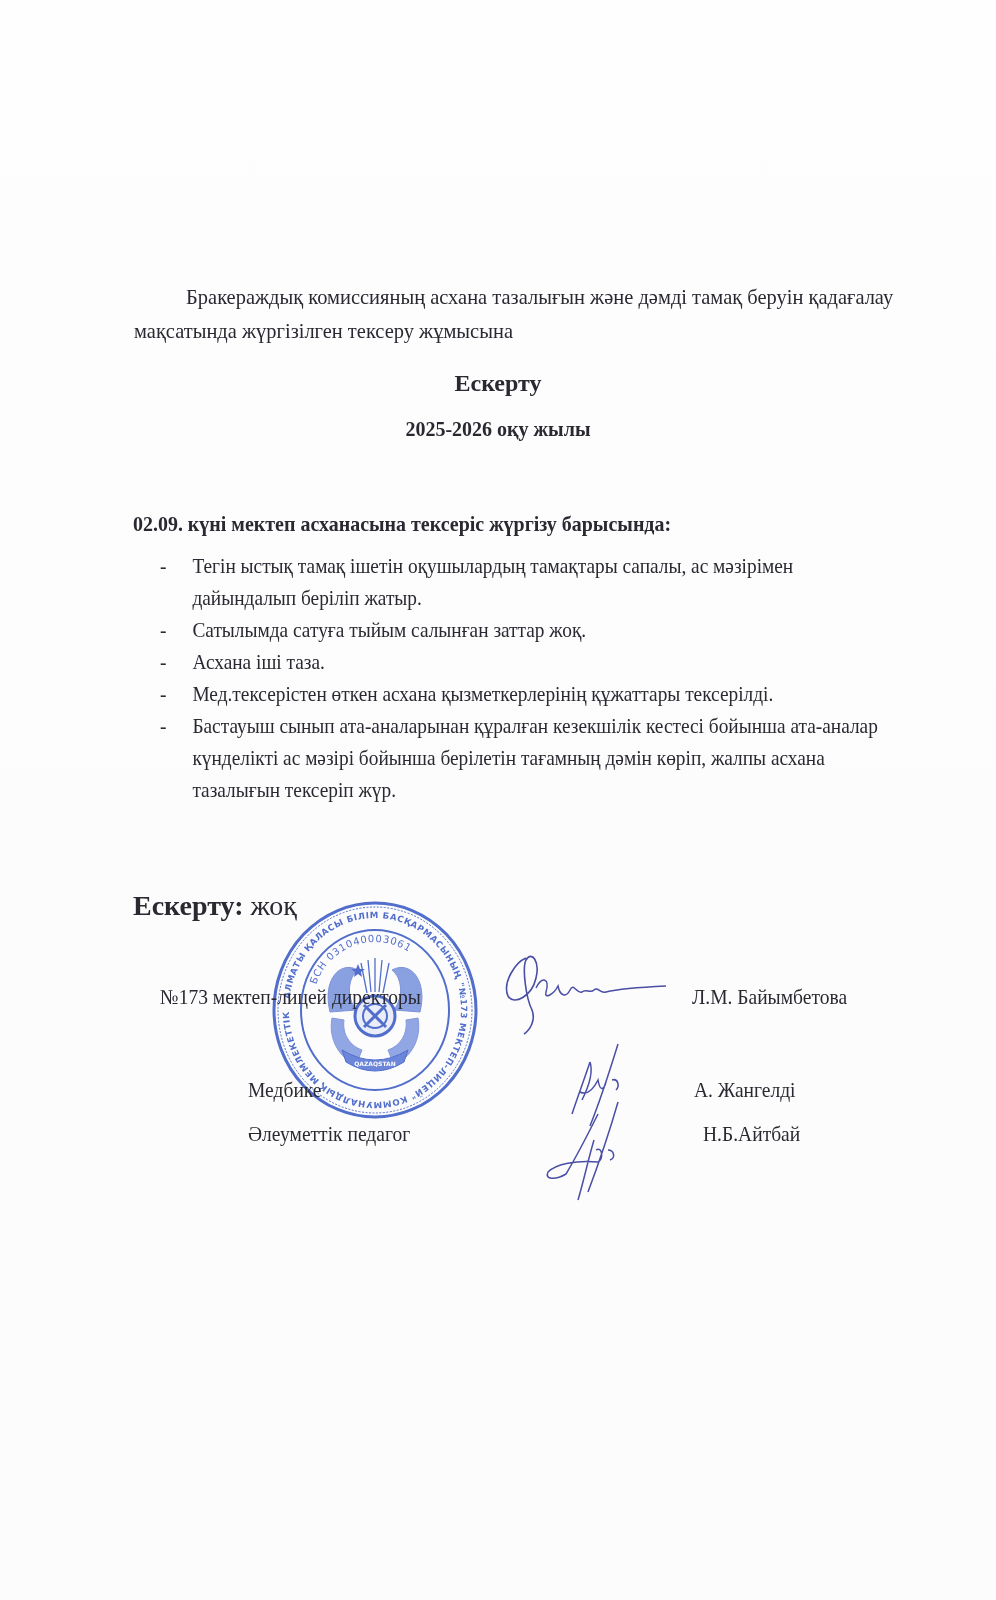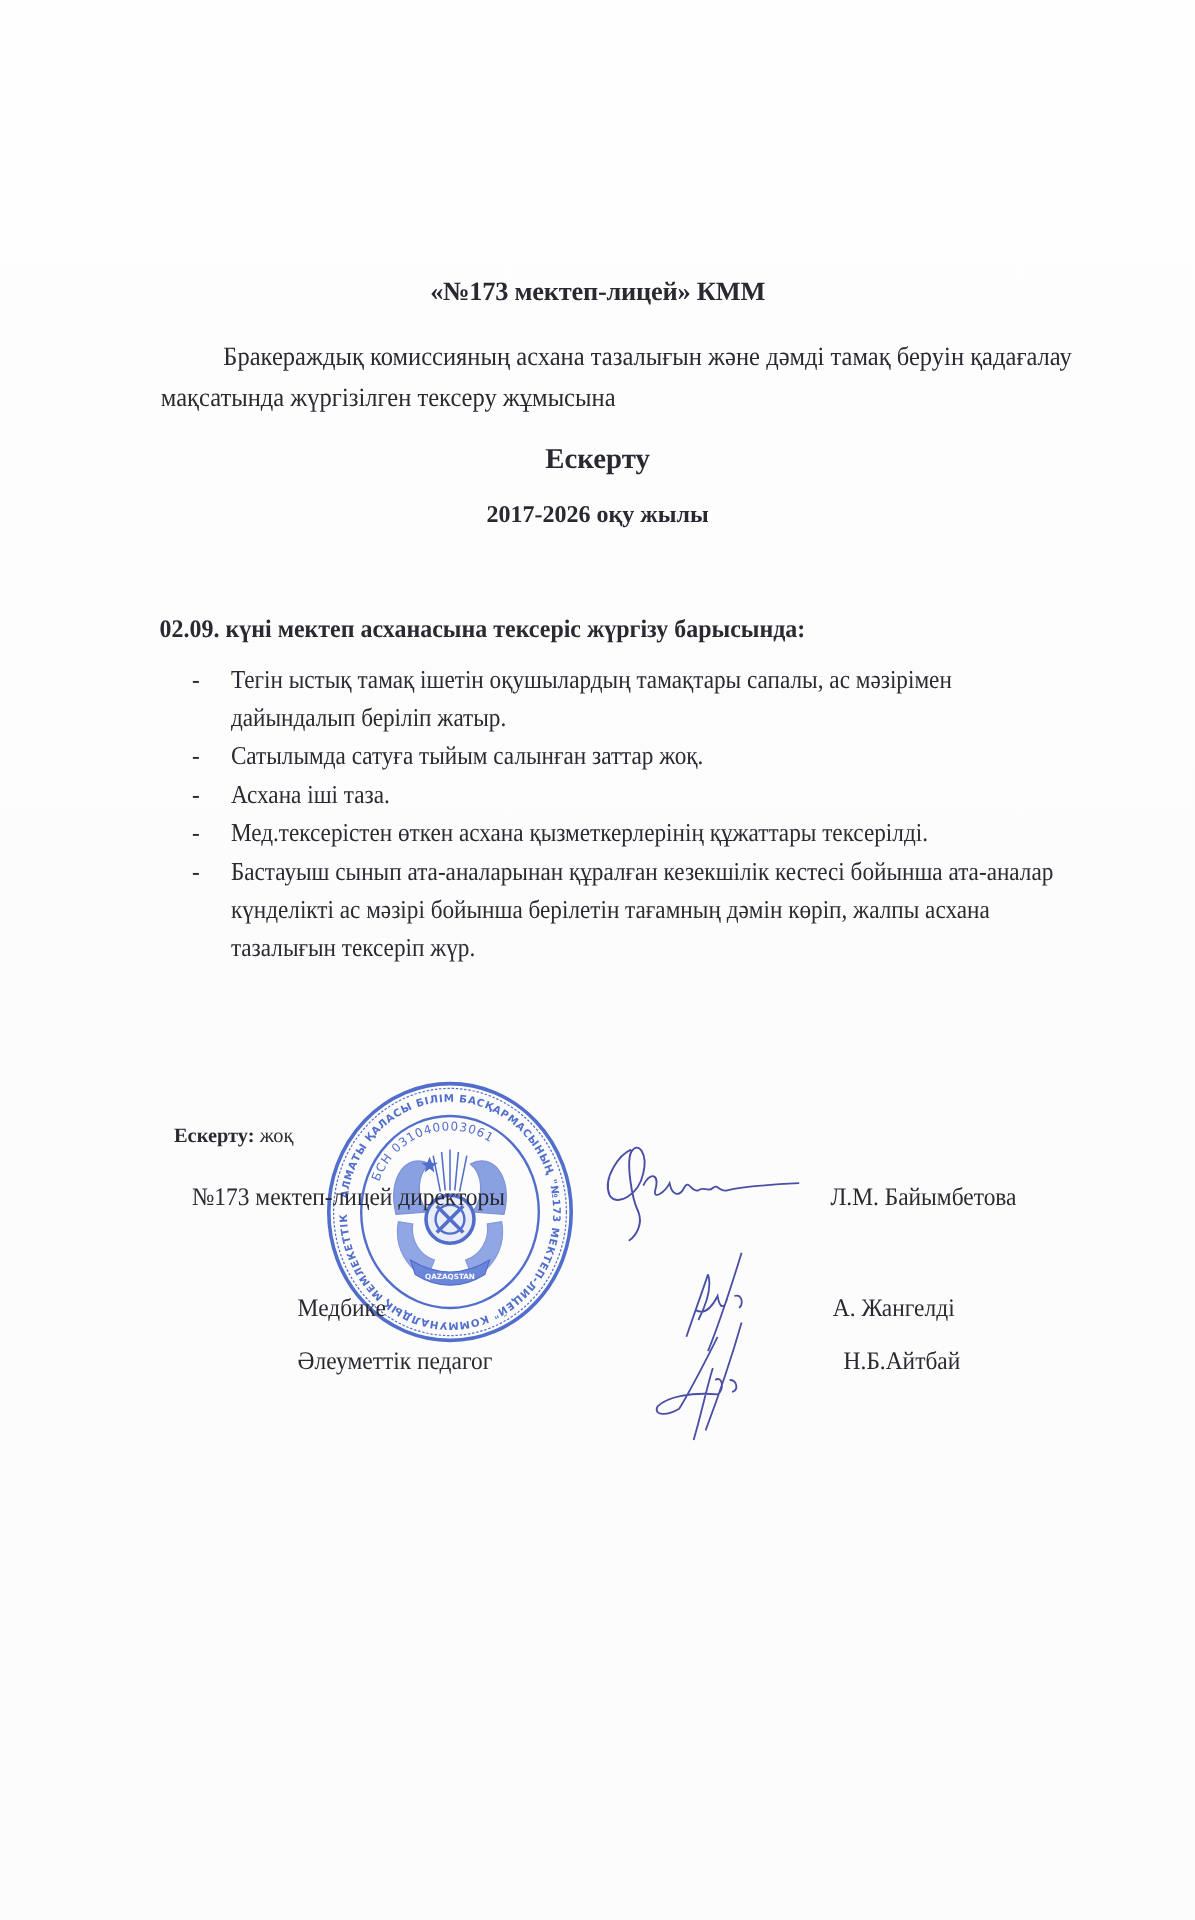--- a/index.html
+++ b/index.html
@@ -77,24 +77,23 @@
       position: relative;
       padding-left: 36px;
       margin: 0;
     }
     .findings .dash {
       position: absolute;
       left: 0;
       top: 0;
     }
     .note {
-      left: 145px;
+      left: 133px;
       top: 890px;
-      font-size: 17px;
-      margin-top: 47px;
+      font-size: 28px;
     }
     .note b { font-weight: bold; }
 
     .sig-role {
       font-size: 21px;
       transform: scaleX(0.93);
       transform-origin: left top;
     }
     .sig-name {
       font-size: 21px;
@@ -114,27 +113,26 @@
     .signature {
       position: absolute;
       mix-blend-mode: multiply;
     }
   </style>
 </head>
 <body>
 
 <div class="page">
 
-  <div class="abs center org-title">«№173 мектеп-лицей» КММ</div>
 
   <div class="abs intro">Бракераждық комиссияның асхана тазалығын және дәмді тамақ беруін қадағалау мақсатында жүргізілген тексеру жұмысына</div>
 
   <div class="abs center doc-title">Ескерту</div>
 
-  <div class="abs center doc-year">2017-2026 оқу жылы</div>
+  <div class="abs center doc-year">2025-2026 оқу жылы</div>
 
   <div class="abs check-heading">02.09. күні мектеп асханасына тексеріс жүргізу барысында:</div>
 
   <ul class="findings">
     <li><span class="dash">-</span><span>Тегін ыстық тамақ ішетін оқушылардың тамақтары сапалы, ас мәзірімен дайындалып беріліп жатыр.</span></li>
     <li><span class="dash">-</span><span>Сатылымда сатуға тыйым салынған заттар жоқ.</span></li>
     <li><span class="dash">-</span><span>Асхана іші таза.</span></li>
     <li><span class="dash">-</span><span>Мед.тексерістен өткен асхана қызметкерлерінің құжаттары тексерілді.</span></li>
     <li><span class="dash">-</span><span>Бастауыш сынып ата-аналарынан құралған кезекшілік кестесі бойынша ата-аналар күнделікті ас мәзірі бойынша берілетін тағамның дәмін көріп, жалпы асхана тазалығын тексеріп жүр.</span></li>
   </ul>

